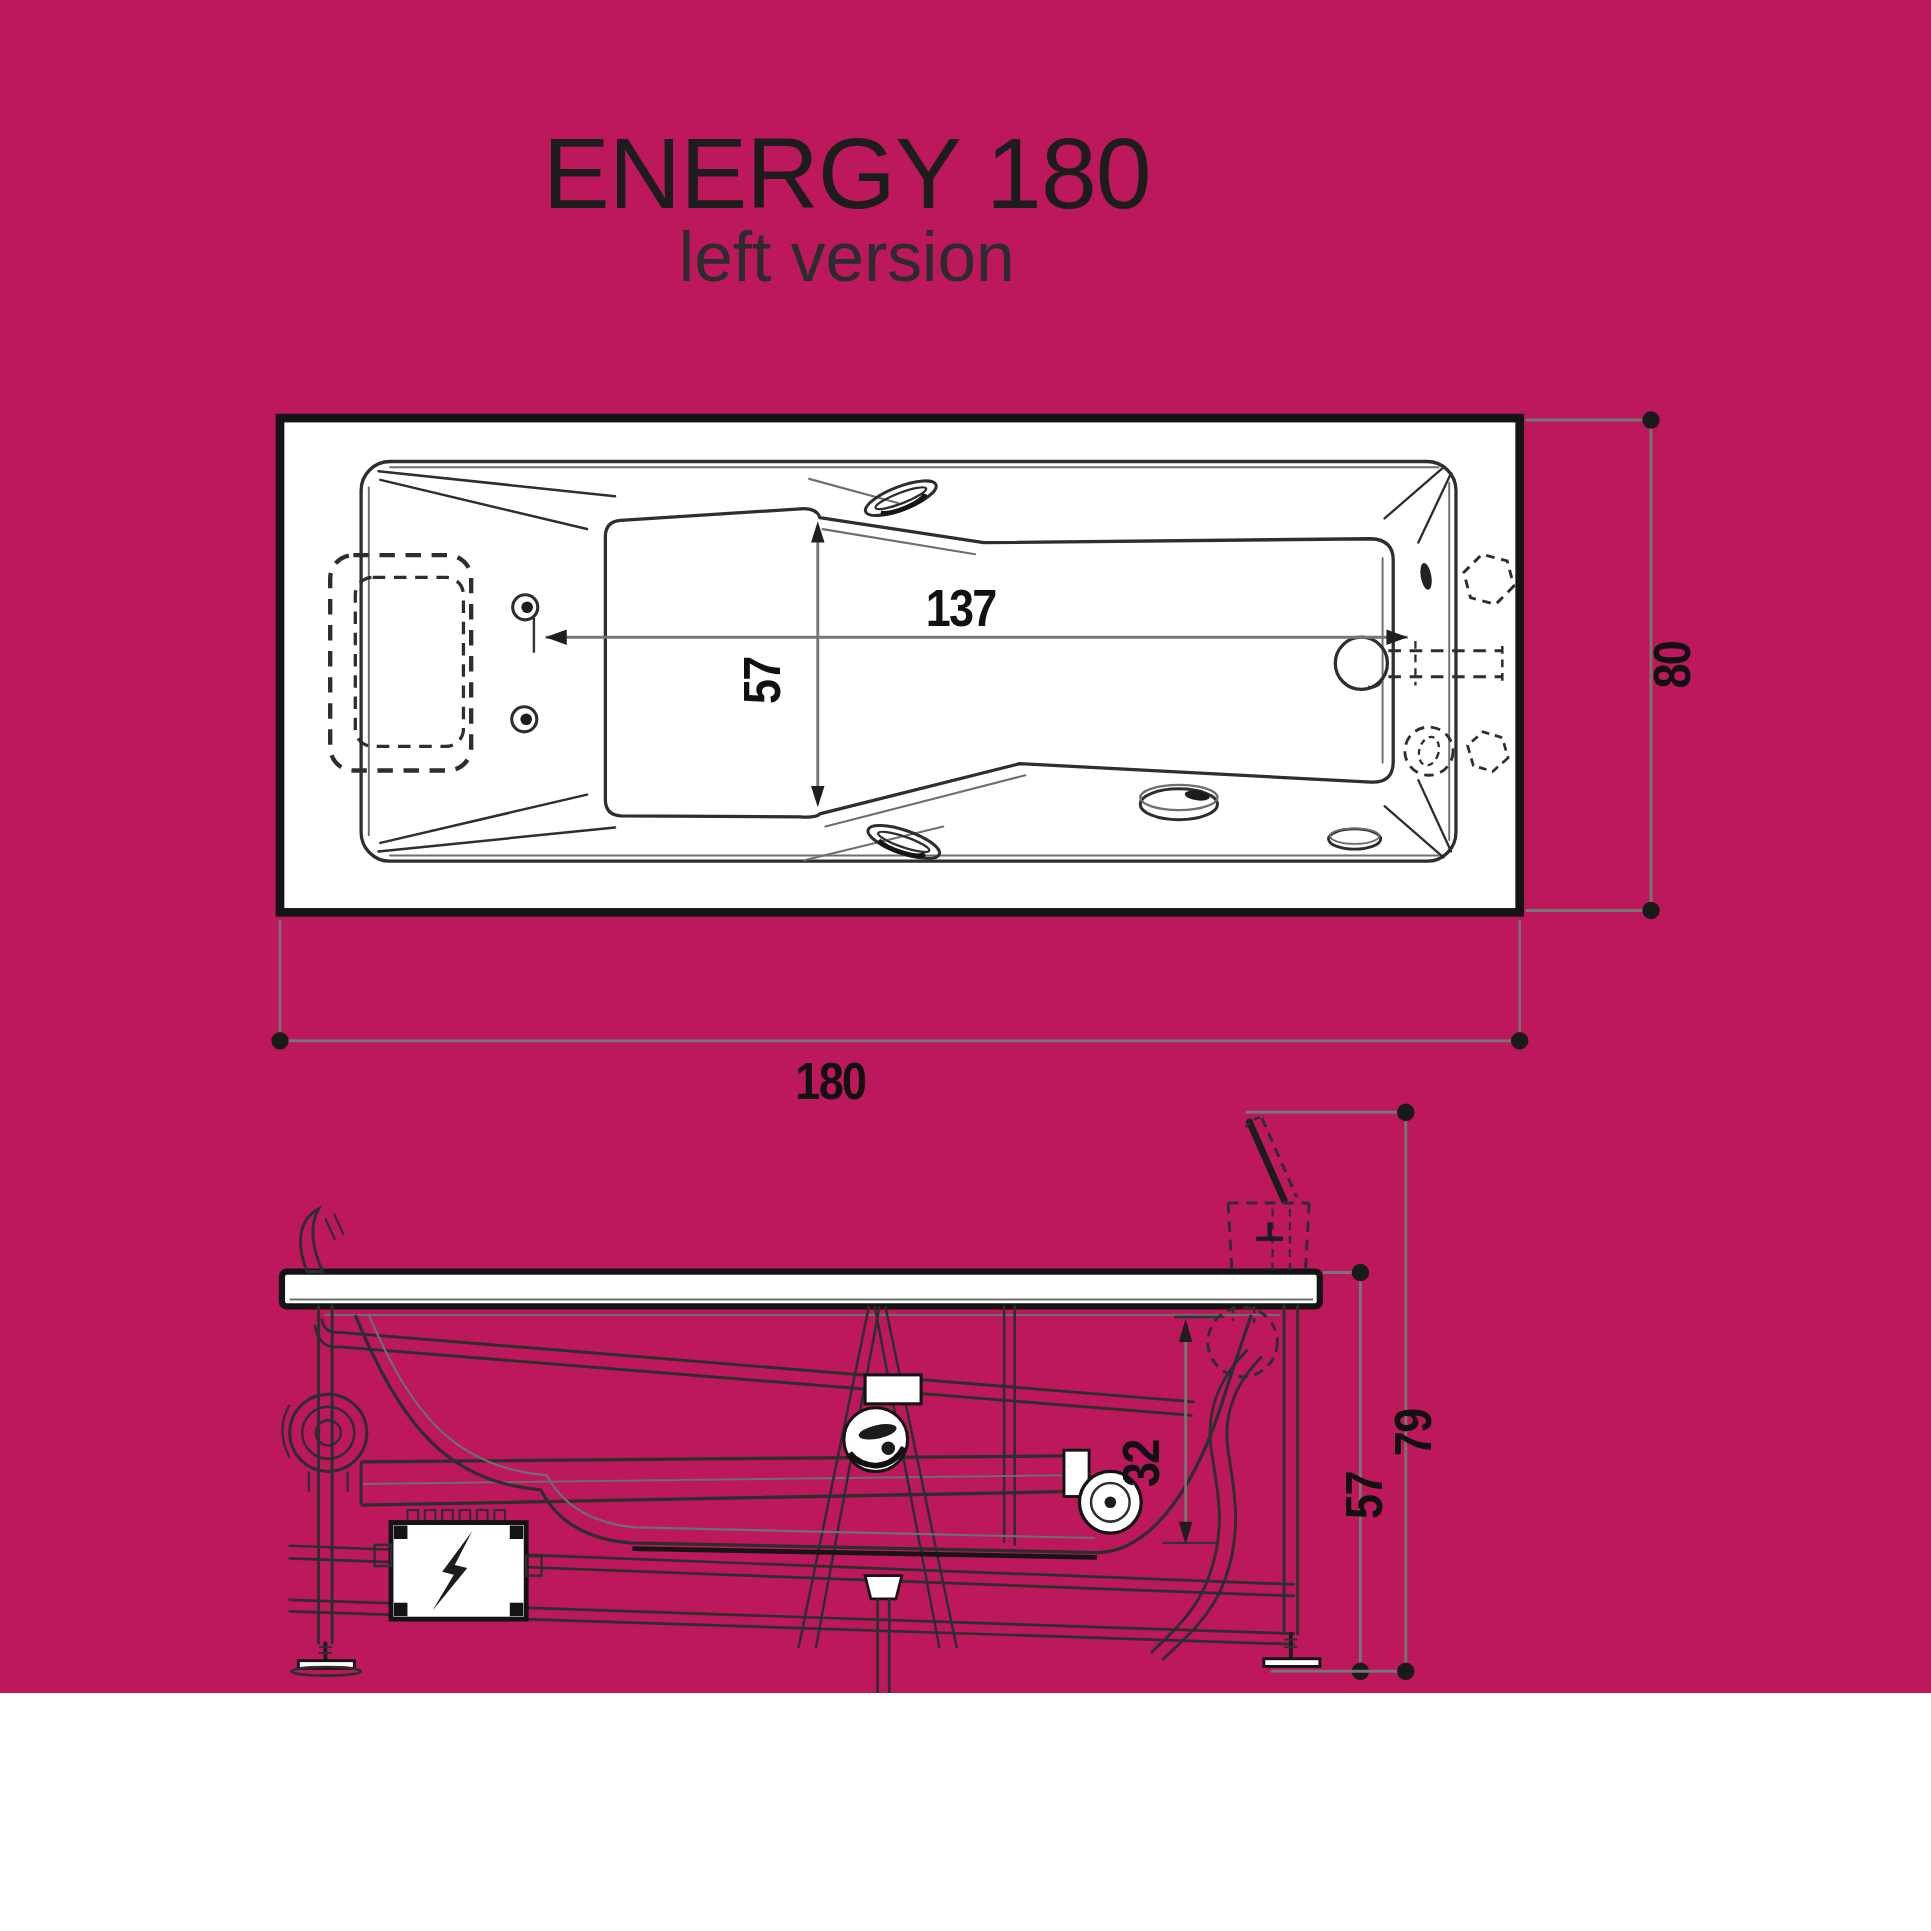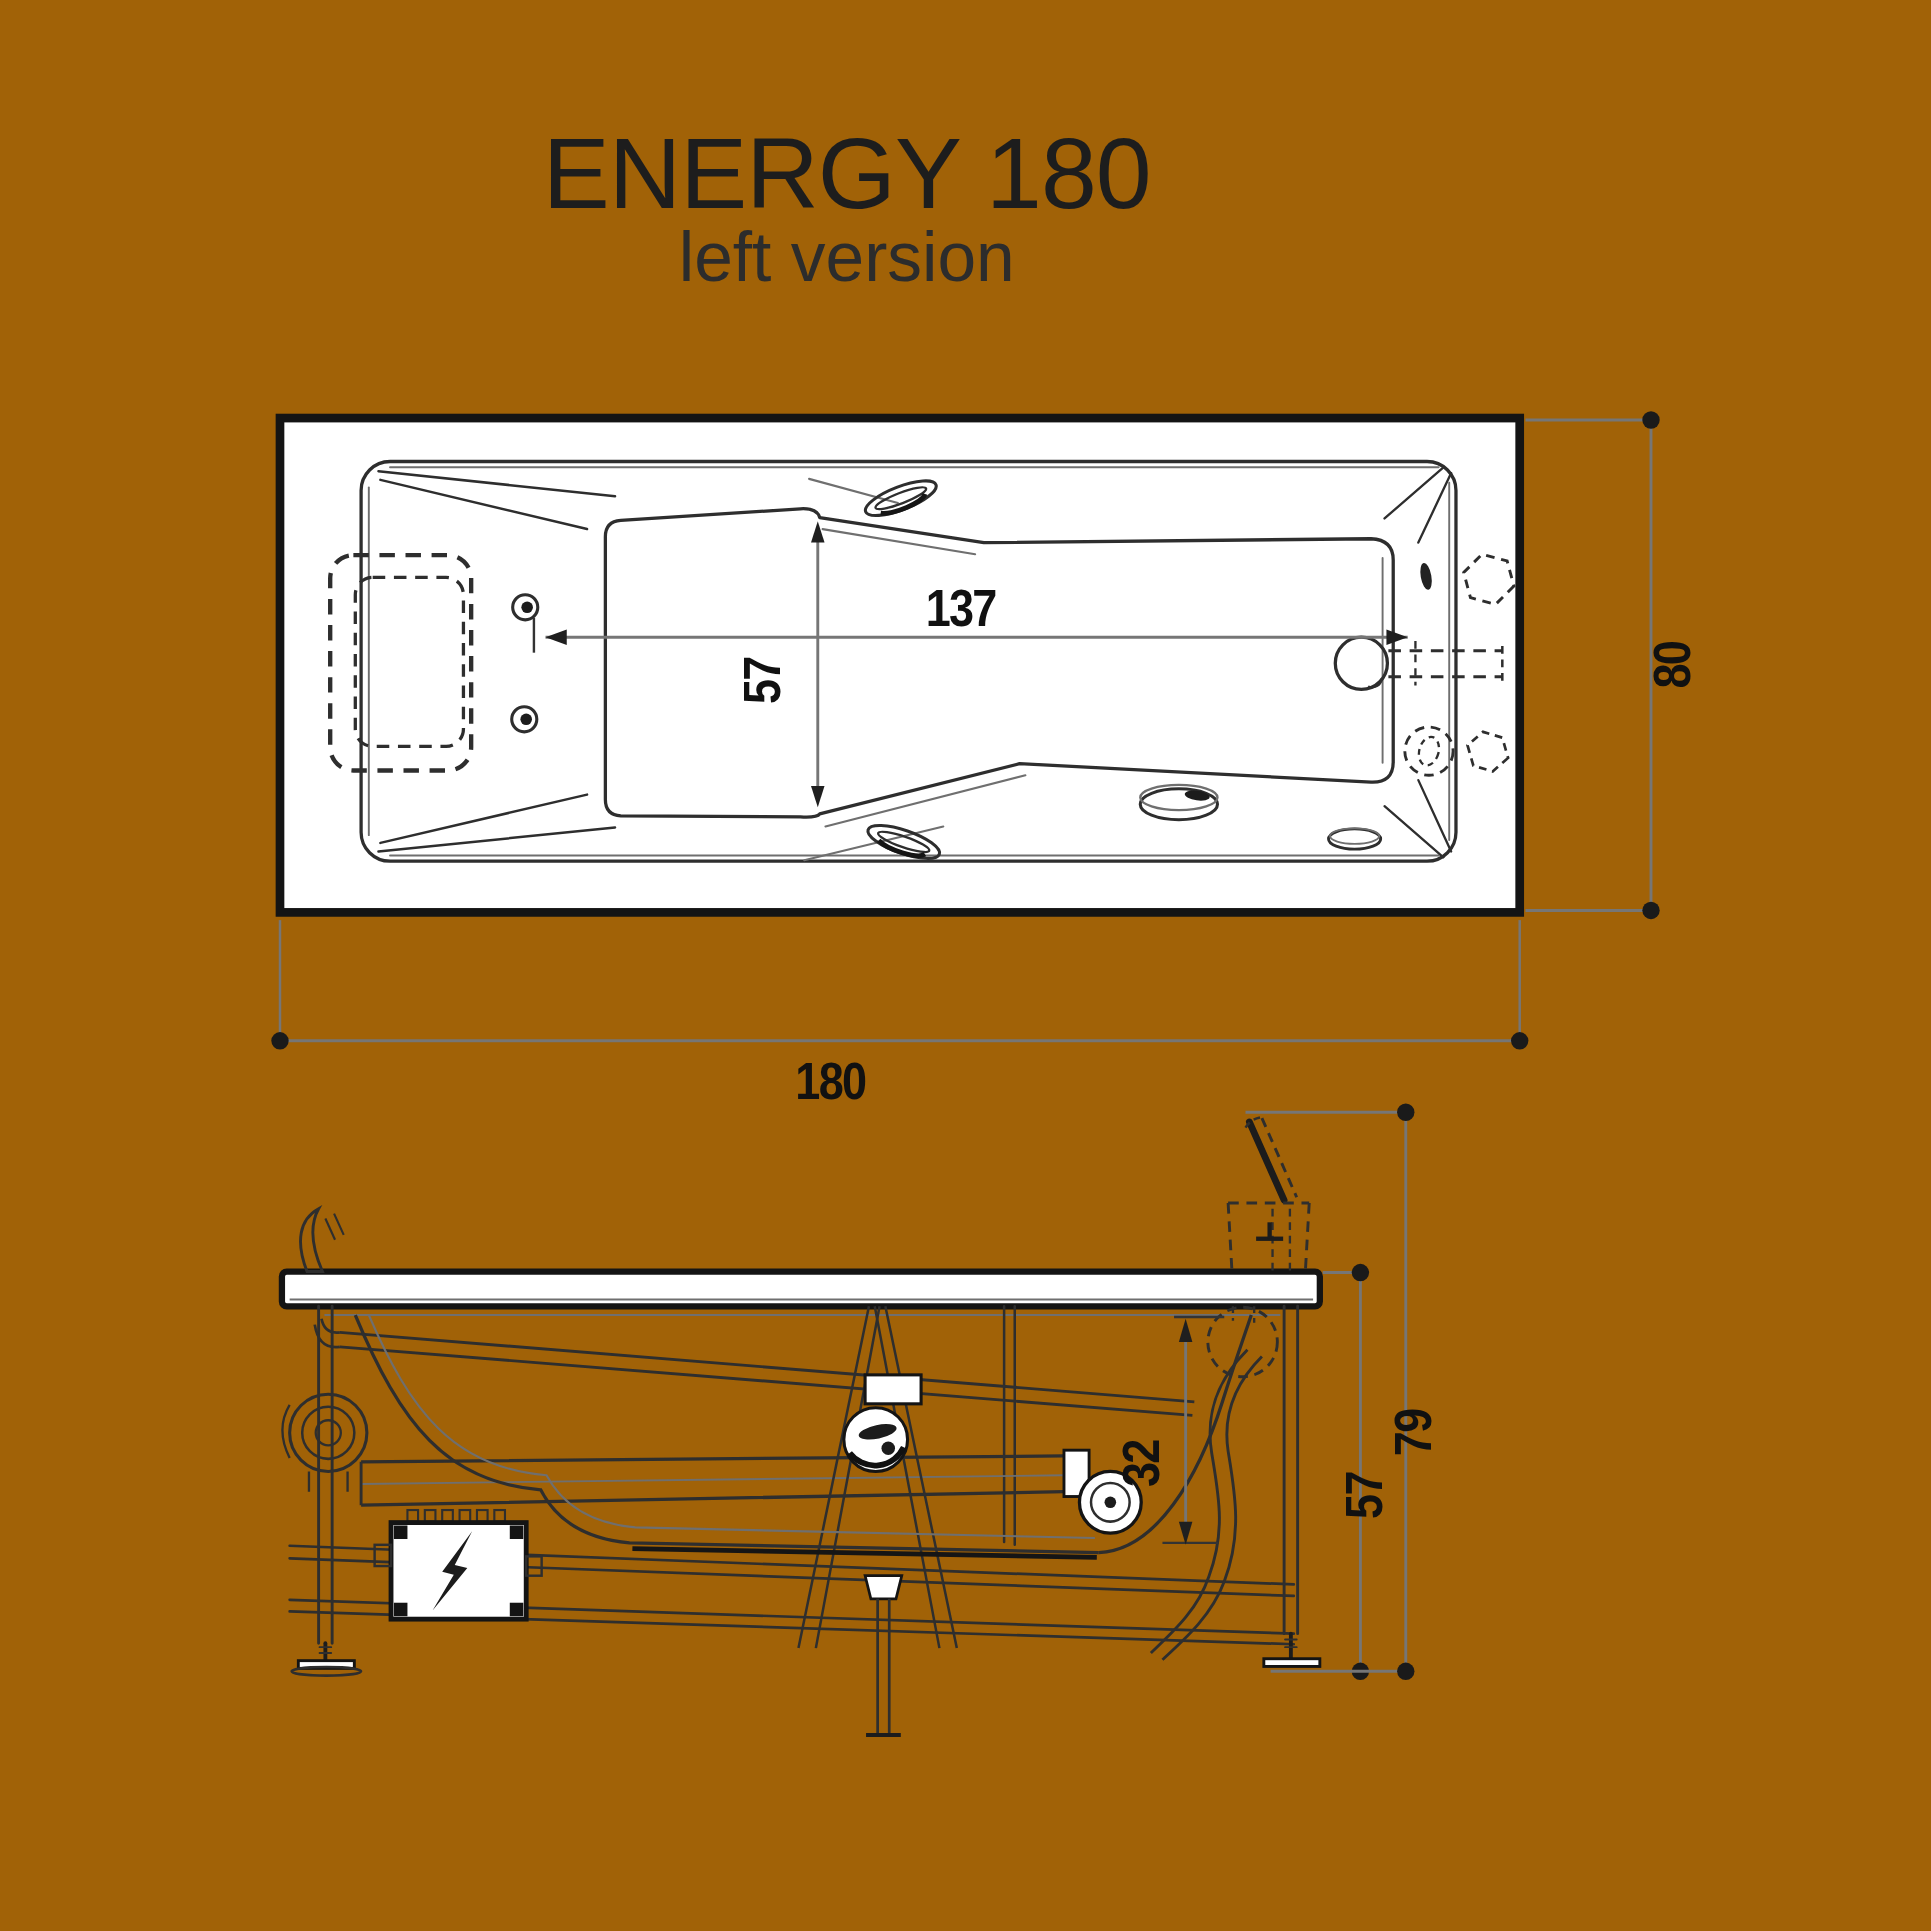--- a/index.html
+++ b/index.html
@@ -1,16 +1,16 @@
 <!DOCTYPE html>
 <html><head>
 <meta charset="utf-8">
 <style>
   html,body{margin:0;padding:0;background:#ffffff;}
-  .canvas{position:relative;width:1931px;height:1931px;background:#a16207;overflow:hidden;
+  .canvas{position:relative;width:1931px;height:1693px;background:#be185d;overflow:hidden;
           font-family:"Liberation Sans",sans-serif;text-align:center;}
   .drawing{position:absolute;left:0;top:0;}
   text{font-family:"Liberation Sans",sans-serif;}
   .title-text{font-size:104px;letter-spacing:-1px;fill:#1d1d1d;}
   .subtitle-text{font-size:72px;letter-spacing:0px;fill:#2c2c2c;}
   .dim-text{font-size:53px;font-weight:bold;letter-spacing:-2px;fill:#111111;}
   .ink{stroke:#2e2e2e;fill:none;}
   .thick{stroke:#141414;fill:#ffffff;}
   .thin{stroke:#6f6f6f;fill:none;}
   .dim{stroke:#767676;fill:none;}

